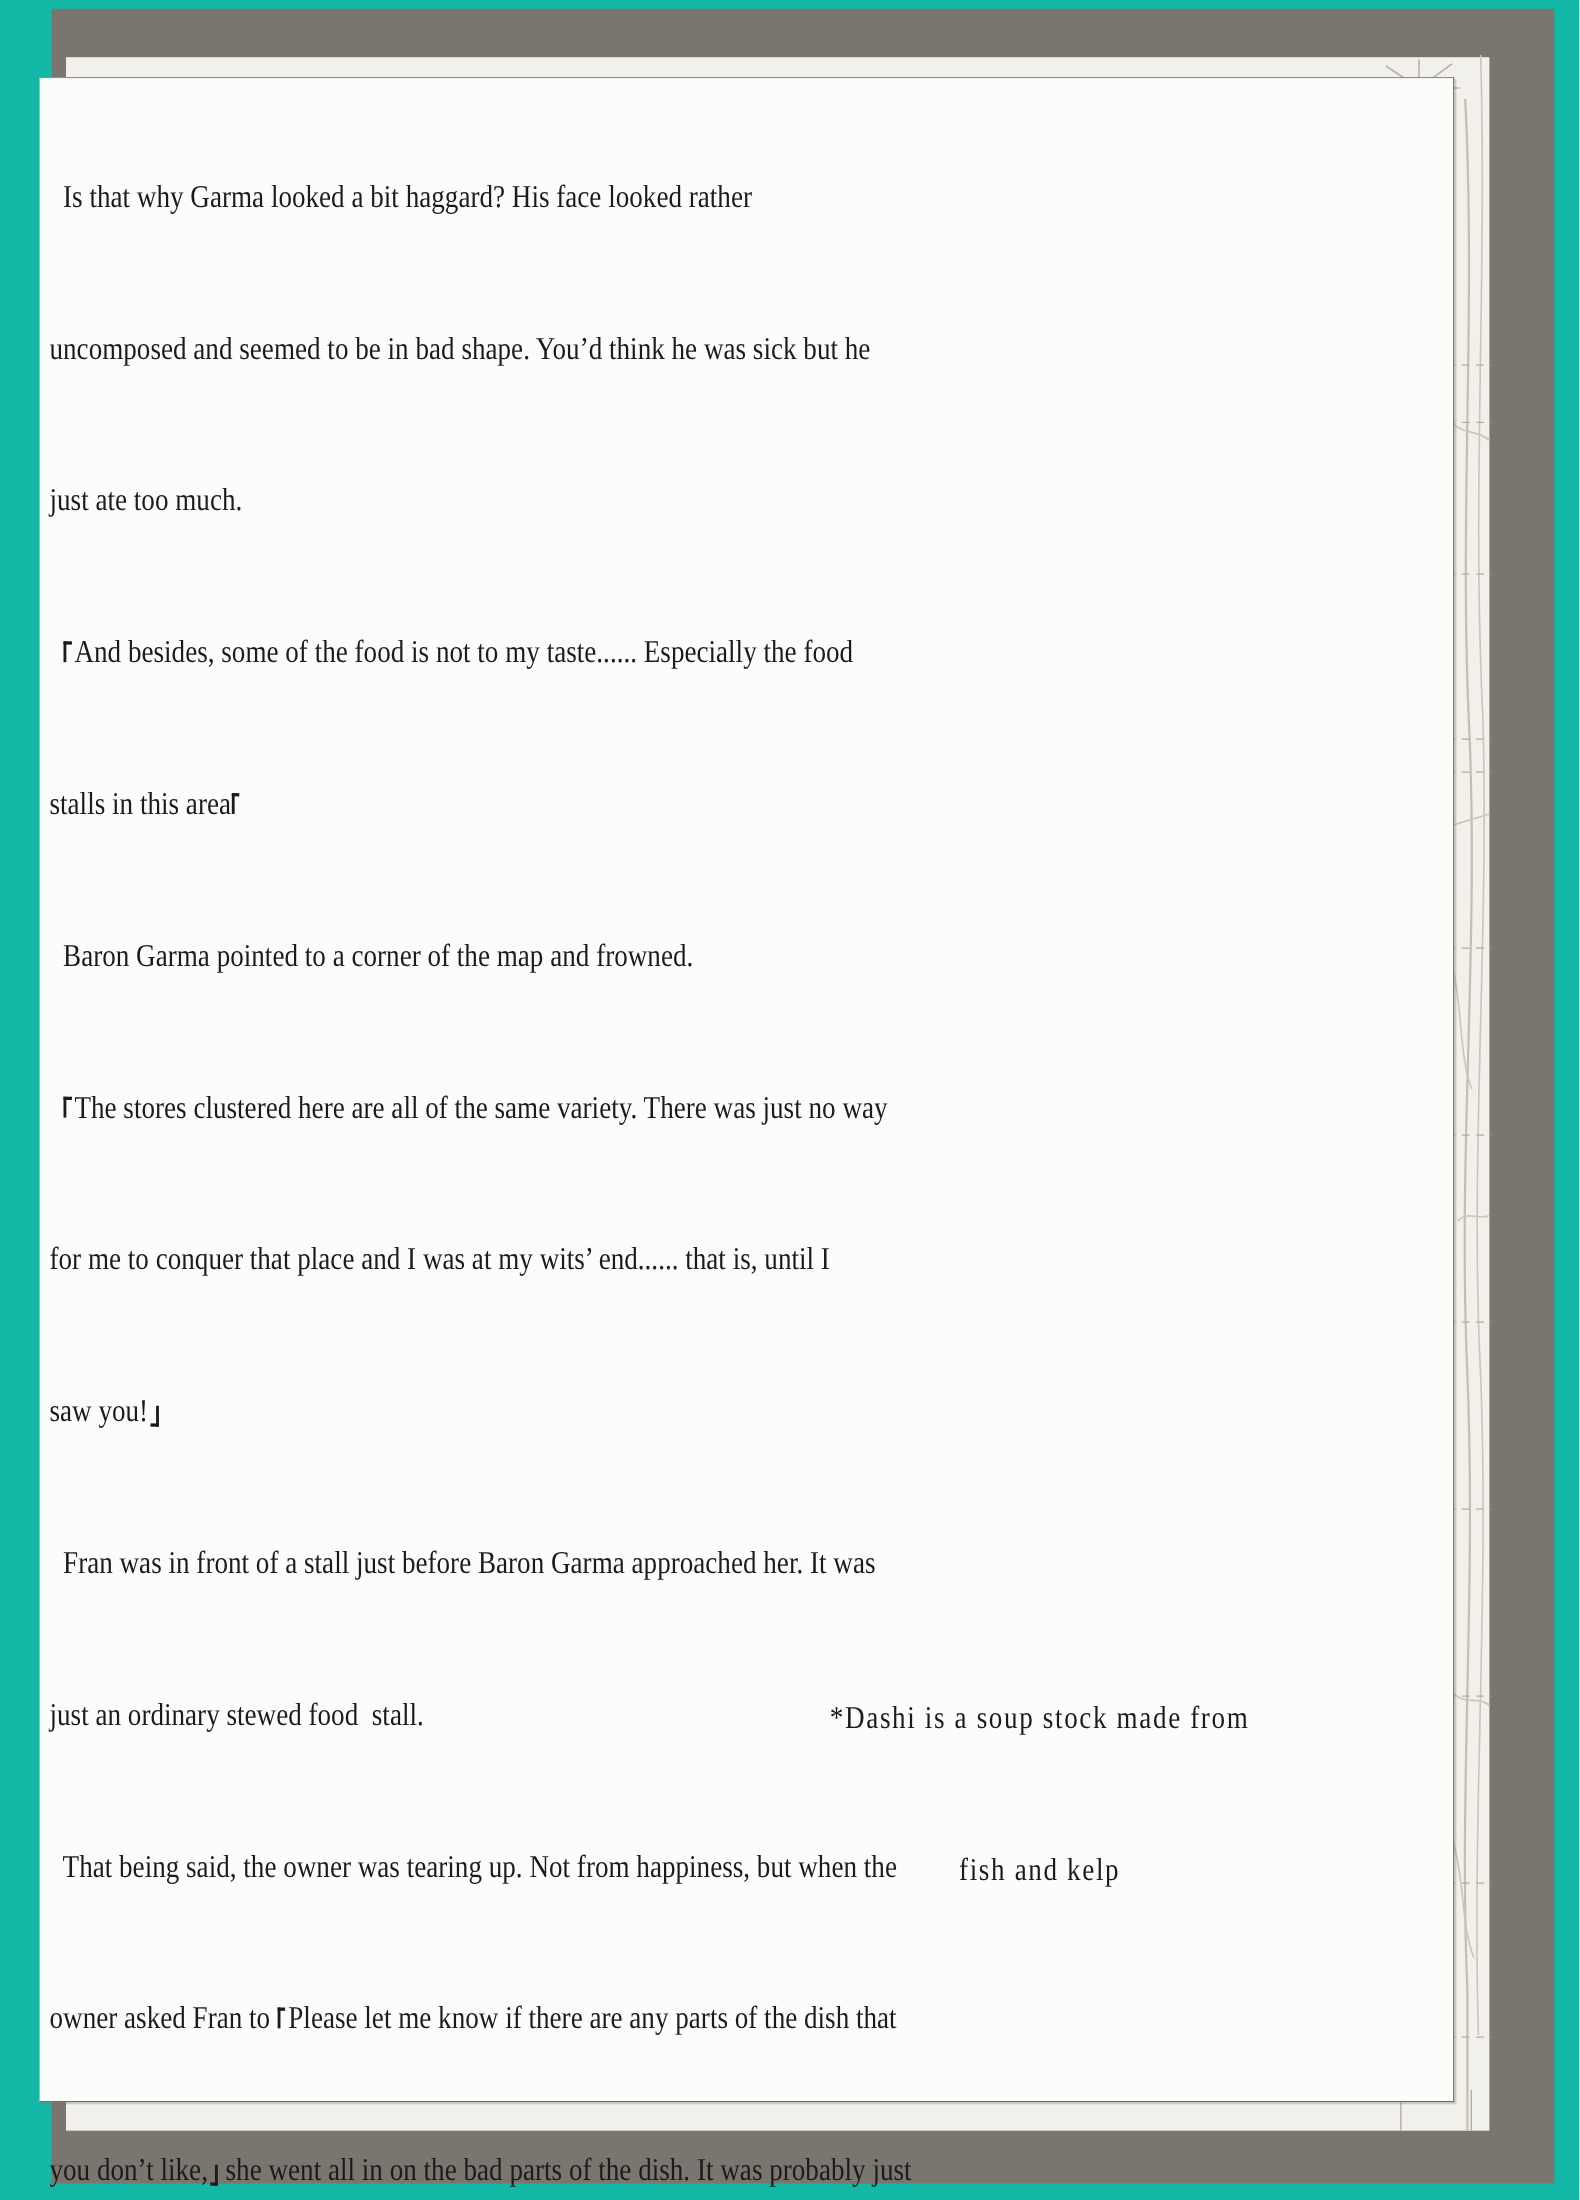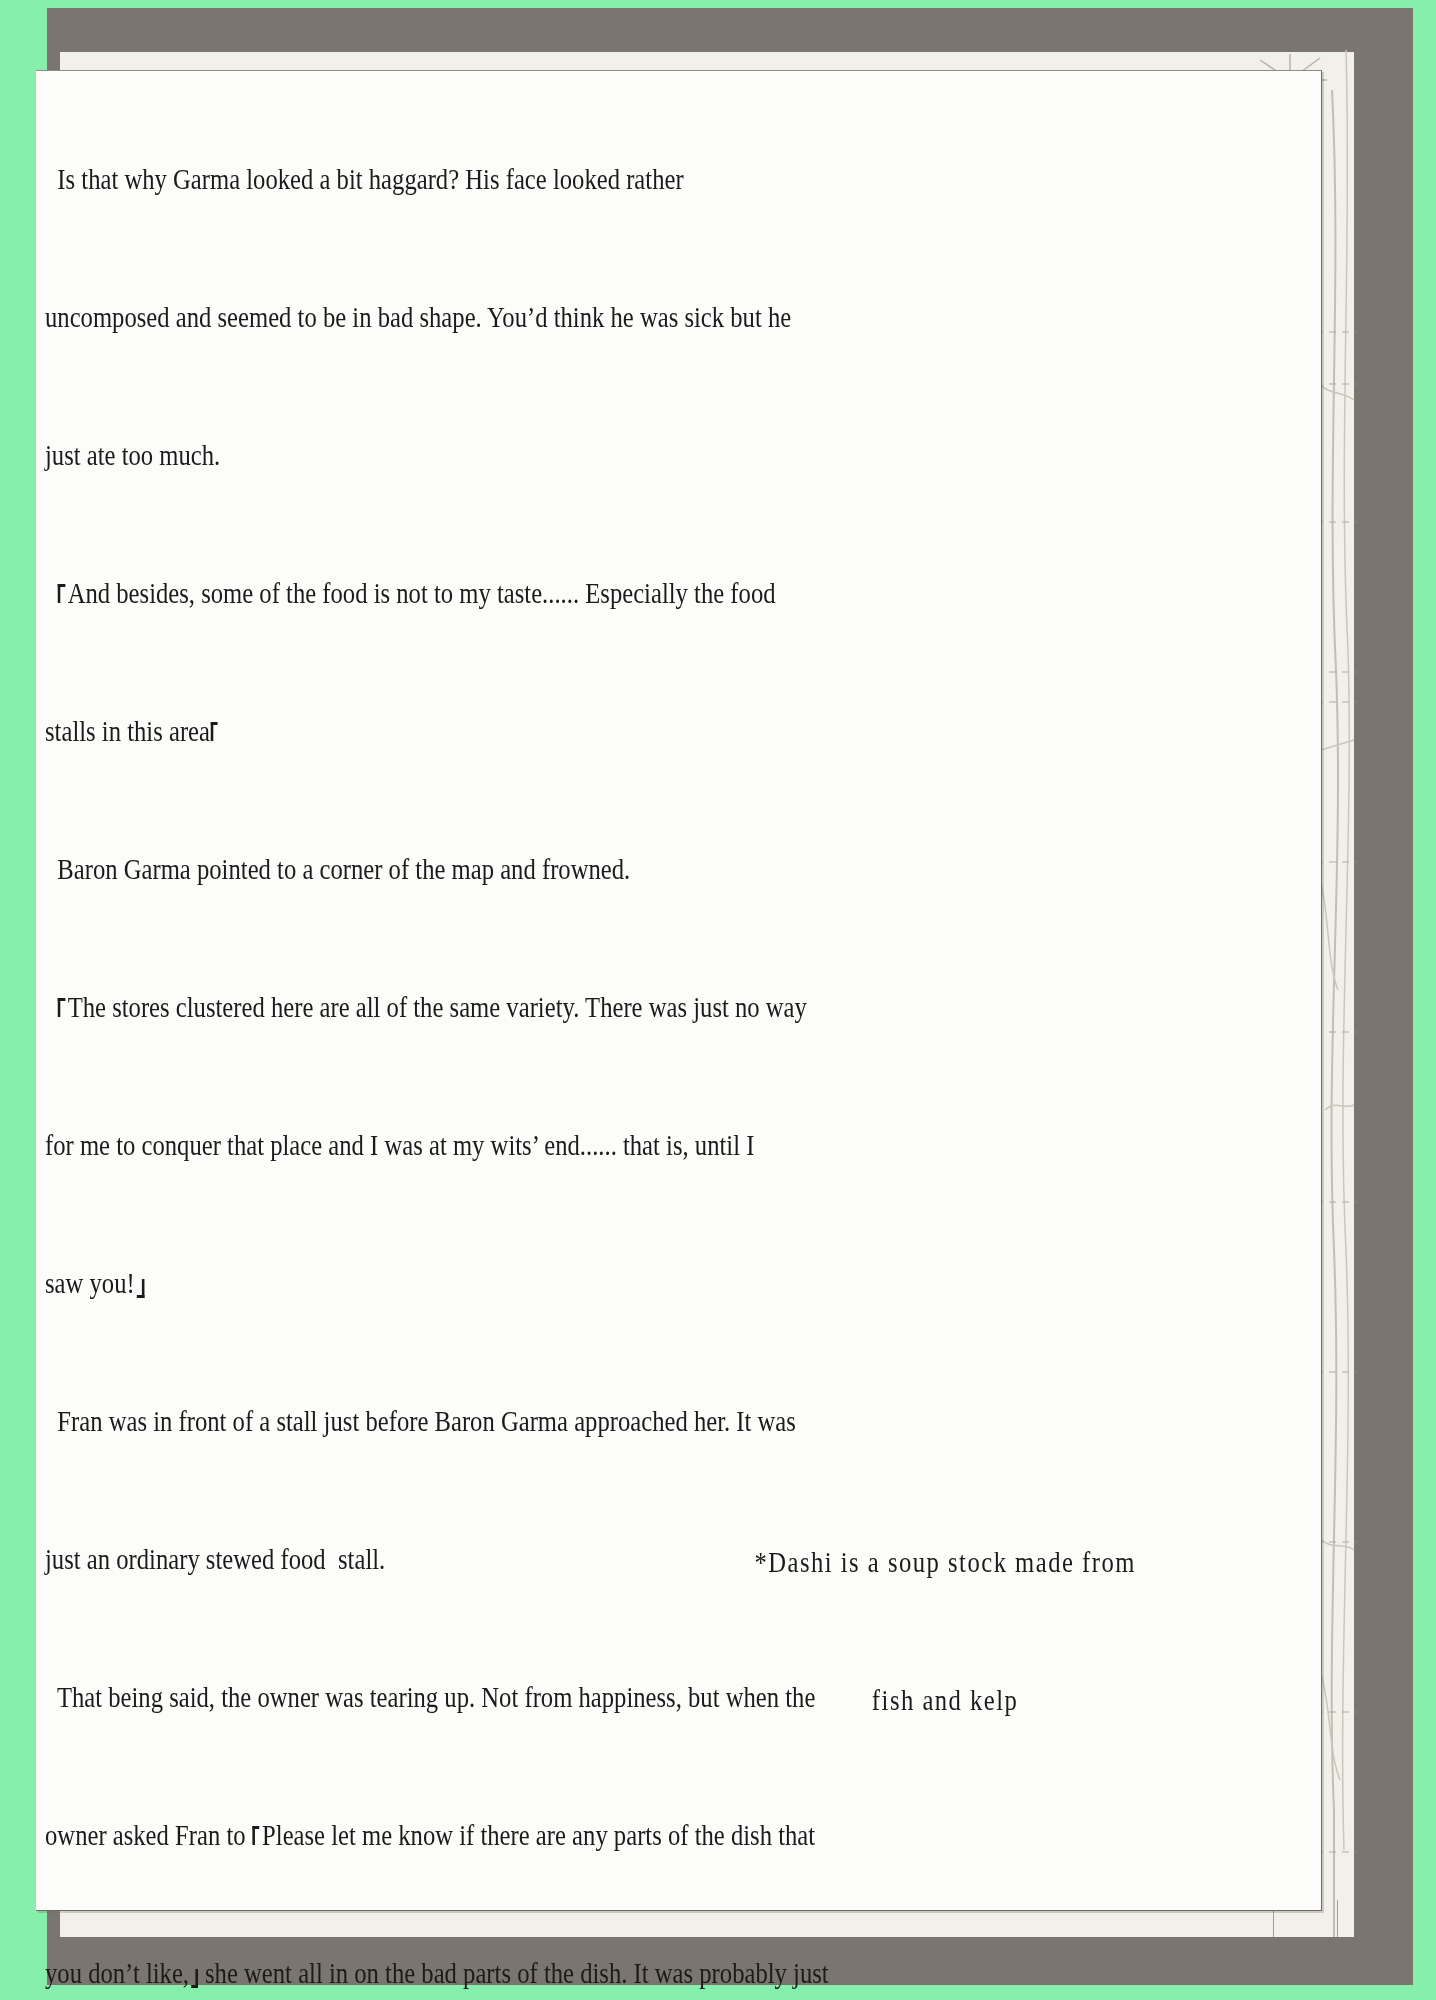--- a/index.html
+++ b/index.html
@@ -1,18 +1,18 @@
 <!DOCTYPE html>
 <html style="--frame: #7a756e; --page: #f2f0ea; --sheet: #fcfcfa; --ink: #1b1b1b;"><head>
 <meta charset="utf-8">
 <style>
   html,body { margin:0; padding:0; background:#ffffff; }
   .canvas {
     position:relative; width:1436px; height:2000px; overflow:hidden;
-    background:#86efac;
+    background:#14b8a6;
     font-family:"Liberation Serif", serif;
   }
   .frame {
     position:absolute; left:47px; top:8px; width:1366px; height:1977px;
     background:var(--frame,#7a756e); z-index:1;
   }
   .page {
     position:absolute; left:60px; top:52px; width:1294px; height:1885px;
     background:var(--page,#f2f0ea); z-index:2;
   }

